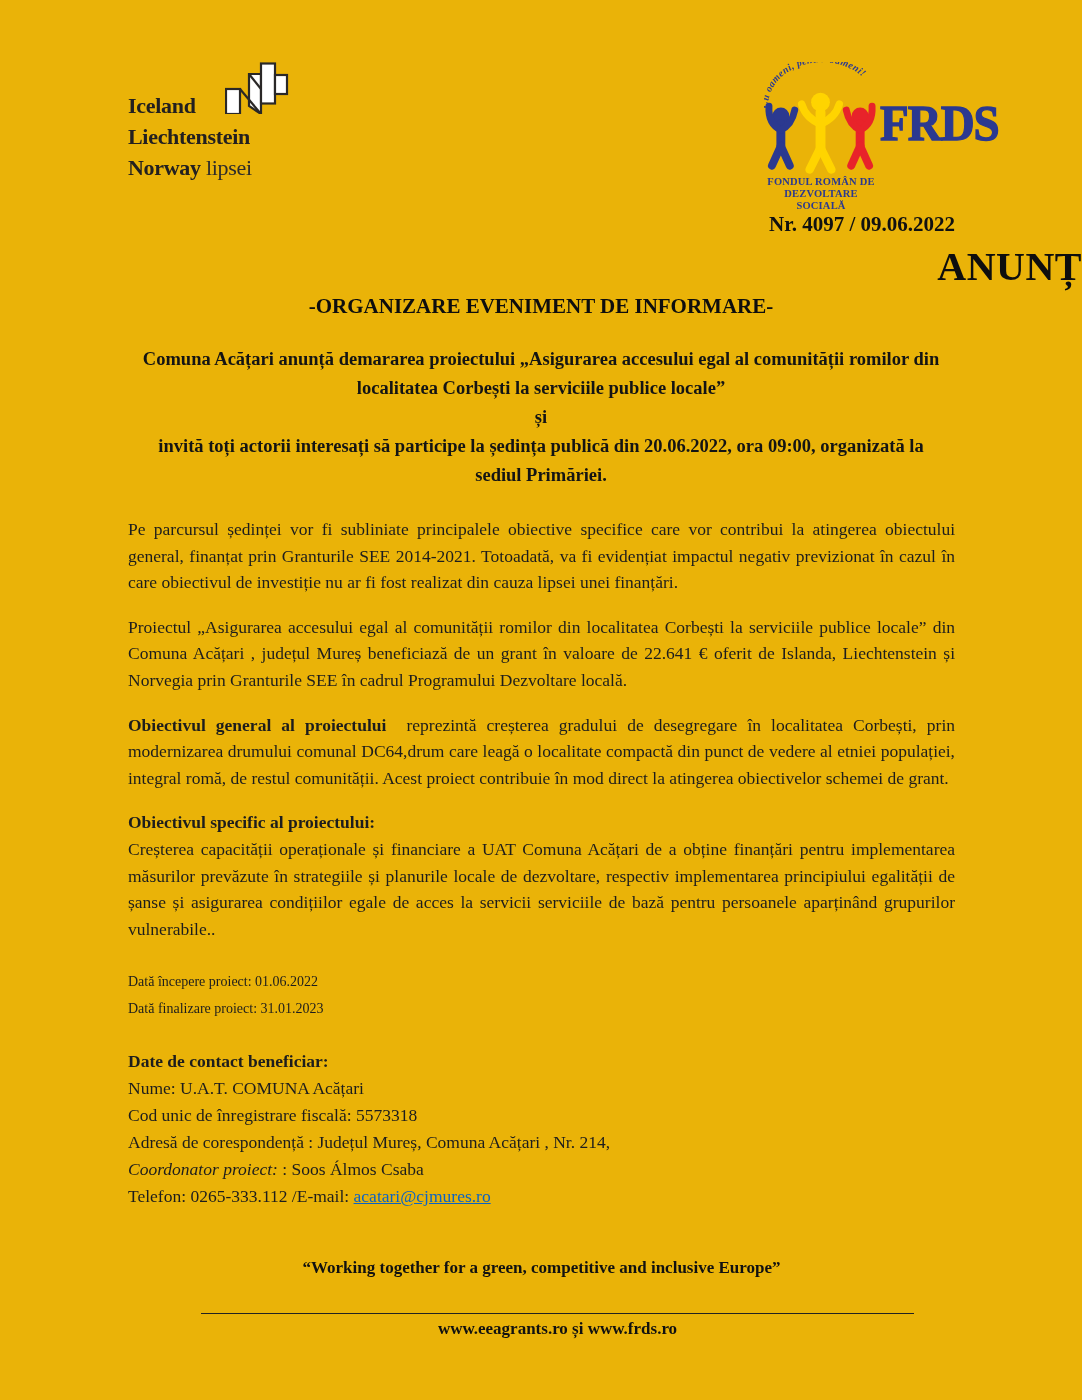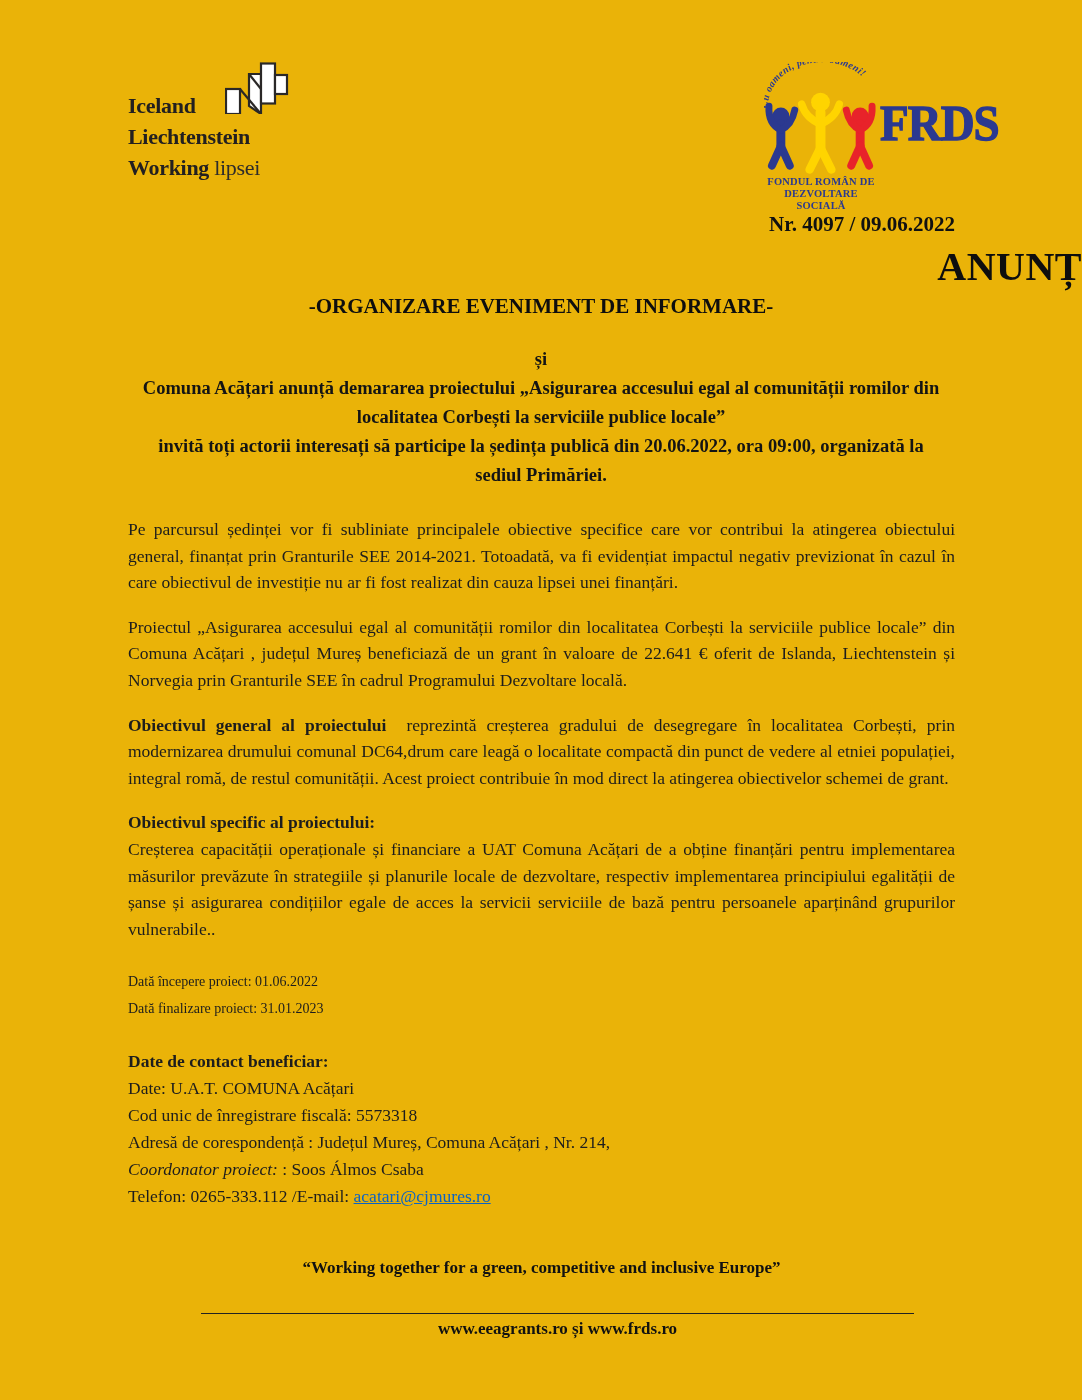--- a/index.html
+++ b/index.html
@@ -100,21 +100,21 @@
           <rect x="36" y="1.5" width="14" height="40"></rect>
           <rect x="50" y="13" width="12" height="19"></rect>
           <rect x="1" y="27" width="14" height="25"></rect>
           <line x1="15" y1="27" x2="36" y2="52"></line>
           <line x1="24" y1="12" x2="36" y2="27"></line>
         </g>
       </svg>
       <div class="eea-text">
         <div>Iceland</div>
         <div>Liechtenstein</div>
-        <div><b>Working</b> <span class="light">lipsei</span></div>
+        <div><b>Norway</b> <span class="light">lipsei</span></div>
       </div>
     </div>
 
     <div class="frds-logo">
       <div class="frds-left">
         <svg width="114" height="114" viewBox="0 0 115 114">
           <defs>
             <path id="arcP" d="M 4 46 A 54 44 0 0 1 113 42" fill="none"></path>
           </defs>
           <text font-size="10" font-style="italic" font-weight="bold" fill="#2B3990" letter-spacing="0.4">
@@ -158,43 +158,43 @@
       <div class="frds-acronym">FRDS</div>
     </div>
   </div>
 
   <div class="doc-number">Nr. 4097 / 09.06.2022</div>
 
   <h1 class="doc-title">ANUNȚ</h1>
   <h2 class="doc-subtitle">-ORGANIZARE EVENIMENT DE INFORMARE-</h2>
 
   <div class="intro">
+    <div>Comuna Acățari anunță demararea proiectului „Asigurarea accesului egal al comunității romilor din localitatea Corbești la serviciile publice locale”</div>
     <div>și</div>
-    <div>Comuna Acățari anunță demararea proiectului „Asigurarea accesului egal al comunității romilor din localitatea Corbești la serviciile publice locale”</div>
     <div>invită toți actorii interesați să participe la ședința publică din 20.06.2022, ora 09:00, organizată la sediul Primăriei.</div>
   </div>
 
   <div class="content">
 
     <p class="body-par first">Pe parcursul ședinței vor fi subliniate principalele obiective specifice care vor contribui la atingerea obiectului general, finanțat prin Granturile SEE 2014-2021. Totoadată, va fi evidențiat impactul negativ previzionat în cazul în care obiectivul de investiție nu ar fi fost realizat din cauza lipsei unei finanțări.</p>
 
     <p class="body-par">Proiectul  „Asigurarea accesului egal al comunității romilor din localitatea Corbești la serviciile publice locale” din Comuna Acățari , județul Mureș beneficiază de un grant în valoare de 22.641 € oferit de Islanda, Liechtenstein și Norvegia prin Granturile SEE în cadrul Programului Dezvoltare locală.</p>
 
     <p class="body-par"><b class="lead">Obiectivul general al proiectului</b>&nbsp; <span>reprezintă creșterea gradului de desegregare în localitatea Corbești, prin modernizarea drumului comunal DC64,drum care leagă o localitate compactă din punct de vedere al etniei populației, integral romă, de restul comunității. Acest proiect contribuie în mod direct la atingerea obiectivelor schemei de grant.</span></p>
 
     <p class="body-par"><span class="block-heading">Obiectivul specific al proiectului:</span><span>Creșterea capacității operaționale și financiare a UAT Comuna Acățari de a obține finanțări pentru implementarea măsurilor prevăzute în strategiile și planurile locale de dezvoltare, respectiv implementarea principiului egalității de șanse și asigurarea condițiilor egale de acces la servicii serviciile de bază pentru persoanele aparținând grupurilor vulnerabile..</span></p>
 
     <div class="plain-lines">
       <div>Dată începere proiect: 01.06.2022</div>
       <div>Dată finalizare proiect: 31.01.2023</div>
     </div>
 
     <div class="contact">
       <div class="heading">Date de contact beneficiar:</div>
-      <div>Date: U.A.T. COMUNA Acățari</div>
+      <div>Nume: U.A.T. COMUNA Acățari</div>
       <div>Cod unic de înregistrare fiscală:  5573318</div>
       <div>Adresă de corespondență : Județul Mureș, Comuna Acățari , Nr. 214,</div>
       <div><span class="italic">Coordonator proiect:</span><span> : Soos Álmos Csaba</span></div>
       <div><span>Telefon: 0265-333.112 /E-mail: </span><a class="email-link">acatari@cjmures.ro</a></div>
     </div>
 
     <div class="quote">
       <div>“Working together for a green, competitive and inclusive Europe”</div>
     </div>
 

